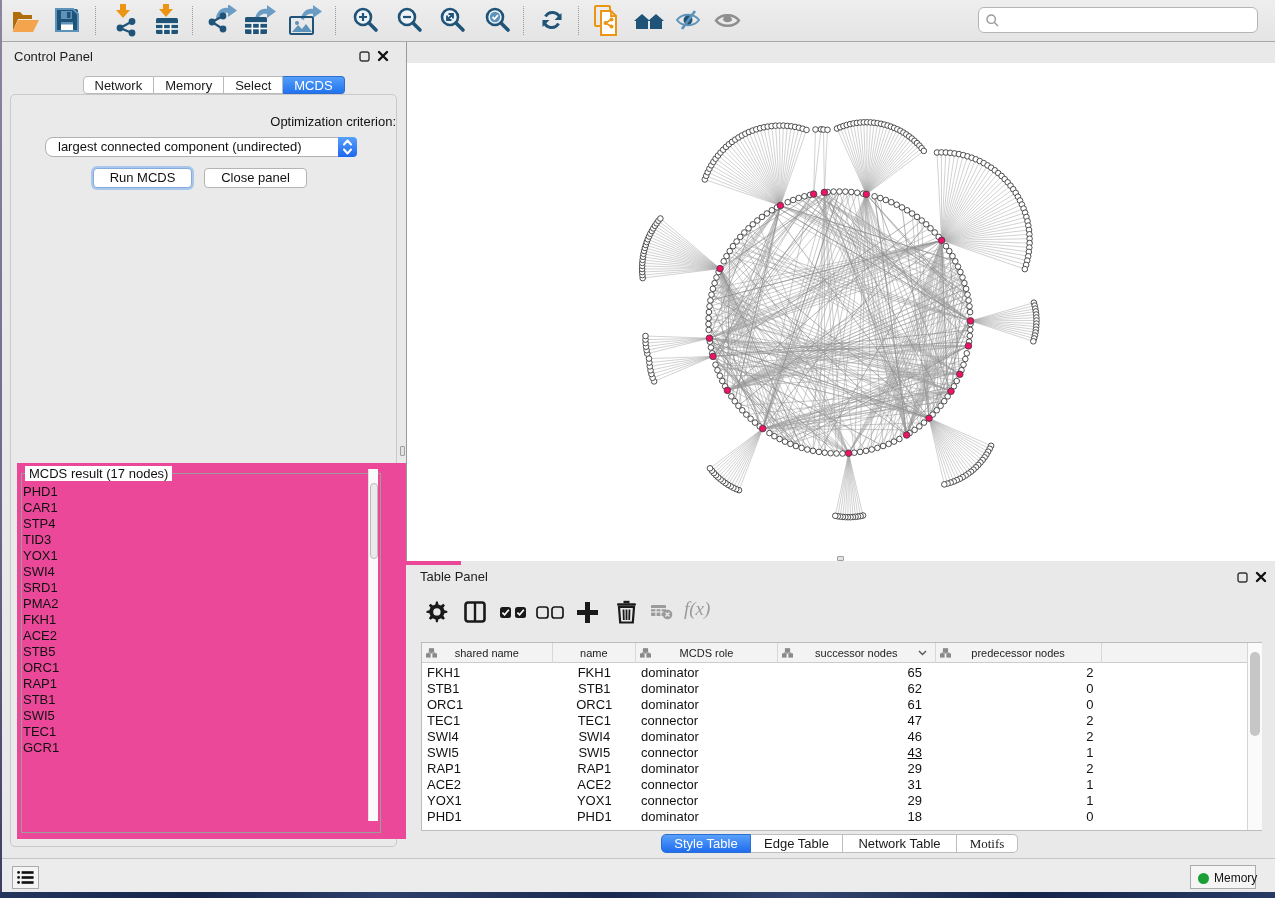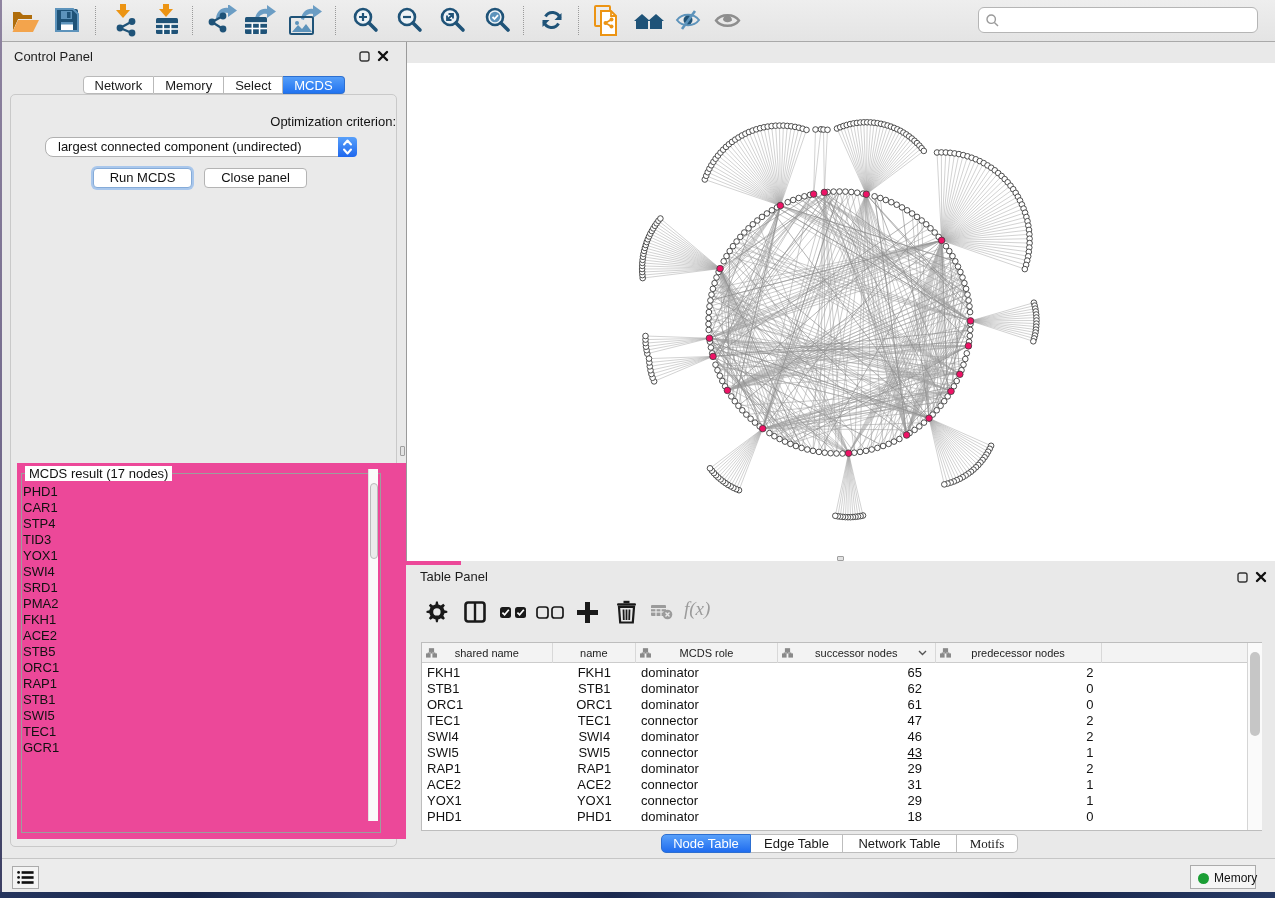--- a/index.html
+++ b/index.html
@@ -1277,21 +1277,21 @@
       <div class="c" style="left:130.6px;width:83.4px;text-align:center;">PHD1</div>
       <div class="c" style="left:219px;">dominator</div>
       <div class="c" style="left:356px;width:144px;text-align:right;">18</div>
       <div class="c" style="left:513.6px;width:158px;text-align:right;">0</div>
     </div>
     <div class="abs" id="tscroll">
         <div class="abs" id="tthumb"></div>
       </div>
   </div>
   <div id="btabs">
-    <div class="btab first sel" style="width:90px;">Node Table</div>
+    <div class="btab first sel" style="width:90px;">Style Table</div>
       <div class="btab" style="width:92px;">Edge Table</div>
       <div class="btab" style="width:114px;">Network Table</div>
       <div class="btab last" style="width:61px;">Motifs</div>
   </div>
 </div>
 
 <div class="abs" id="status">
   <div class="abs" id="menubtn">
       <svg width="17" height="15" viewBox="0 0 17 15" style="position:absolute;left:4px;top:3px;">
         <circle cx="1.6" cy="2.4" r="1.4" fill="#111"></circle>

